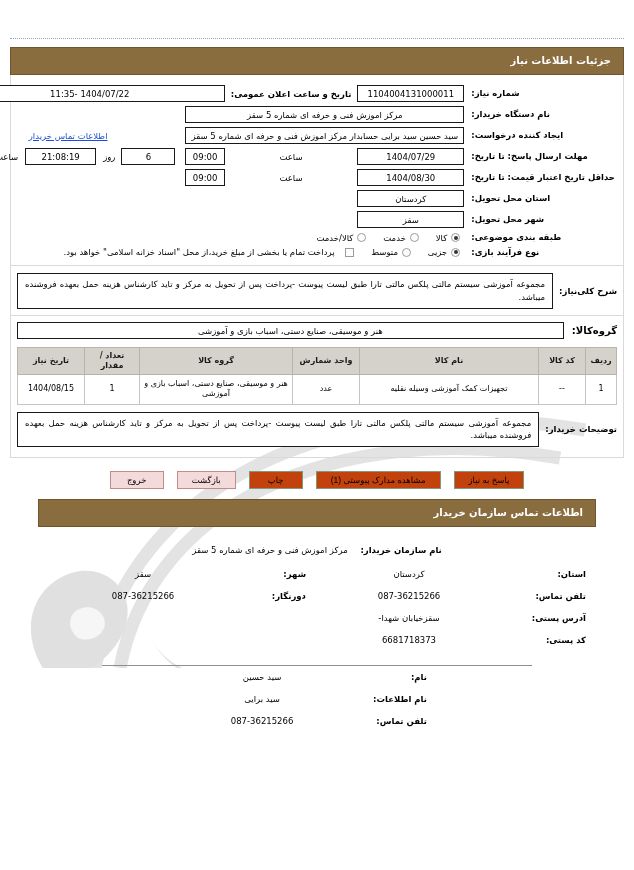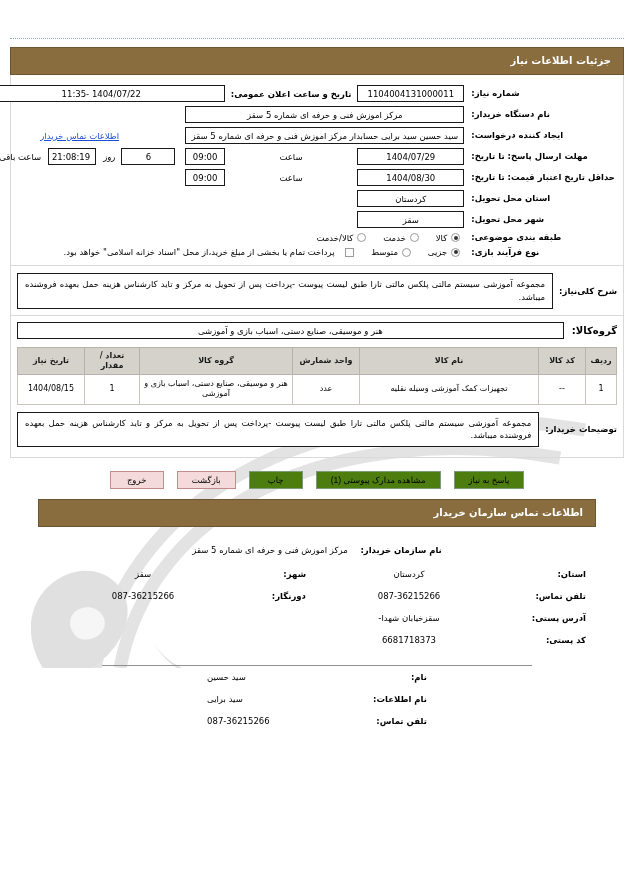--- a/index.html
+++ b/index.html
@@ -192,21 +192,21 @@
   
   .btn-row {
     display: flex;
     justify-content: center;
     gap: 13px;
     margin: 13px 0 6px 0;
     direction: rtl;
   }
   .btn {
     border: 1px solid #7d9a79;
-    background: #4d7c0f;
+    background: #c2410c;
     color: #000;
     font-size: 8.5px;
     padding: 3px 14px;
     min-width: 54px;
     text-align: center;
     cursor: pointer;
     white-space: nowrap;
   }
   .btn.red {
     border: 1px solid #c08d8d;
@@ -229,21 +229,21 @@
     border-top: 1px solid #8f8f8f;
     margin: 14px 58px 0 58px;
   }
   .creator-title {
     font-weight: bold; font-size: 8.5px;
     text-align: center; margin: 18px 0 10px 0;
   }
   table.creator { margin: 0 auto; border-collapse: collapse; font-size: 8.5px; }
   table.creator td { padding: 6px 10px; }
   table.creator td.k { font-weight: bold; text-align: right; white-space: nowrap;}
-  table.creator td.v { text-align: left; white-space: nowrap; min-width: 110px; padding-right: 46px;}
+  table.creator td.v { text-align: center; white-space: nowrap; min-width: 110px; padding-right: 46px;}
 </style>
 </head>
 <body>
 
 <div class="page">
 
   <div class="watermark">
     <svg width="634" height="330" viewBox="0 0 634 330" xmlns="http://www.w3.org/2000/svg">
       <g fill="none" stroke="#e3e3e3" stroke-width="13">
         <path d="M120 330 C 150 170, 330 80, 560 120"></path>
@@ -307,21 +307,21 @@
             <div class="box">09:00</div>
           </td>
           <td style="width:70px; padding-right:8px !important;">
             <div style="display:flex;align-items:center;gap:3px;">
               <div class="box" style="width:54px;text-align:center">6</div>
               <span class="plain-lbl">روز</span>
             </div>
           </td>
           <td style="width:128px">
             <div style="display:flex;align-items:center;gap:4px;">
-              <div class="box" style="width:48px">21:08:19</div>
+              <div class="box" style="width:71px">21:08:19</div>
               <span class="plain-lbl">ساعت باقی‌مانده</span>
             </div>
           </td>
         </tr>
 
         <tr>
           <td class="lbl lbl-narrow">حداقل تاریخ اعتبار قیمت: تا تاریخ:</td>
           <td>
             <div class="box">1404/08/30</div>
           </td>

